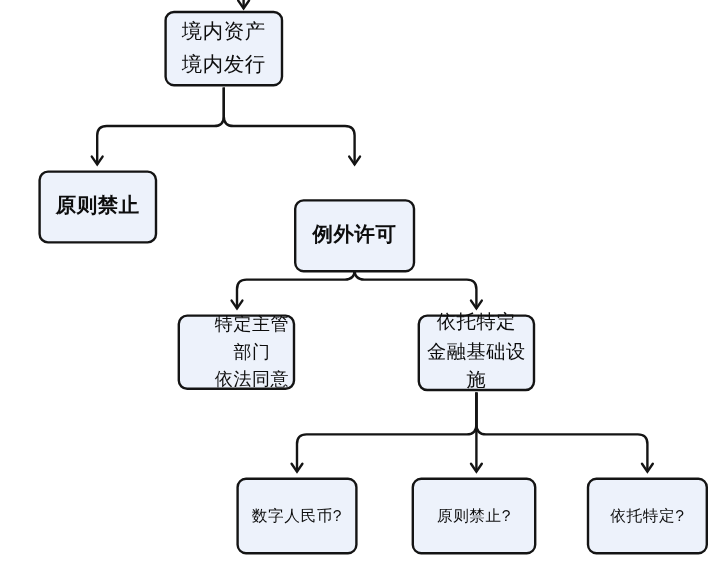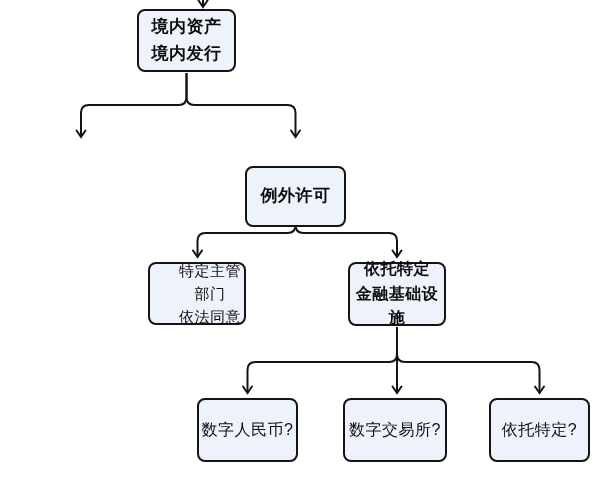--- a/index.html
+++ b/index.html
@@ -32,25 +32,25 @@
     align-items: center;
     justify-content: center;
     text-align: center;
     color: #0d0d0d;
     letter-spacing: 0.5px;
   }
   .node .label {
     white-space: pre-line;
     line-height: 1.55;
   }
-  .lvl1 { font-size: 17px; font-weight: 700; }
+  .lvl1 { font-size: 17px; font-weight: 400; }
   .lvl2 { font-size: 17px; font-weight: 700; }
   .lvl3-reg { font-size: 15px; font-weight: 400; padding-left: 26px; }
-  .lvl3-bold { font-size: 16px; font-weight: 700; }
-  .lvl4 { font-size: 16px; font-weight: 400; }
+  .lvl3-bold { font-size: 16px; font-weight: 400; }
+  .lvl4 { font-size: 13px; font-weight: 400; }
 
   #n-root      { left: 137px; top: 9px;   width: 99px;  height: 63px; }
   #n-prohibit  { left: 32px;  top: 142px; width: 99px;  height: 61px; }
   #n-exception { left: 245px; top: 142px; width: 101px; height: 61px; margin-top: 24px; }
   #n-authority { left: 148px; top: 262px; width: 98px;  height: 63px; }
   #n-infra     { left: 348px; top: 262px; width: 98px;  height: 64px; }
   #n-ecny      { left: 197px; top: 398px; width: 101px; height: 64px; }
   #n-exchange  { left: 343px; top: 398px; width: 104px; height: 64px; }
   #n-chain     { left: 489px; top: 398px; width: 101px; height: 64px; }
 </style>
@@ -75,40 +75,43 @@
       <path d="M397,327 L397,393" marker-end="url(#arrow)"></path>
       <path d="M397,327 L397,354 Q397,362 405,362 L531.5,362 Q539.5,362 539.5,370 L539.5,393" marker-end="url(#arrow)"></path>
     </g>
   </svg>
 
   <div class="node lvl1" id="n-root">
     <span class="label">境内资产
 境内发行</span>
   </div>
 
+  <div class="node lvl2" id="n-prohibit">
+    <span class="label">原则禁止</span>
+  </div>
 
   <div class="node lvl2" id="n-exception">
     <span class="label">例外许可</span>
   </div>
 
   <div class="node lvl3-reg" id="n-authority">
     <span class="label">特定主管部门
 依法同意</span>
   </div>
 
   <div class="node lvl3-bold" id="n-infra">
     <span class="label">依托特定
 金融基础设施</span>
   </div>
 
   <div class="node lvl4" id="n-ecny">
     <span class="label">数字人民币?</span>
   </div>
 
   <div class="node lvl4" id="n-exchange">
-    <span class="label">数字交易所?</span>
+    <span class="label">原则禁止?</span>
   </div>
 
   <div class="node lvl4" id="n-chain">
     <span class="label">依托特定?</span>
   </div>
 
 </div>
 
 </body></html>

